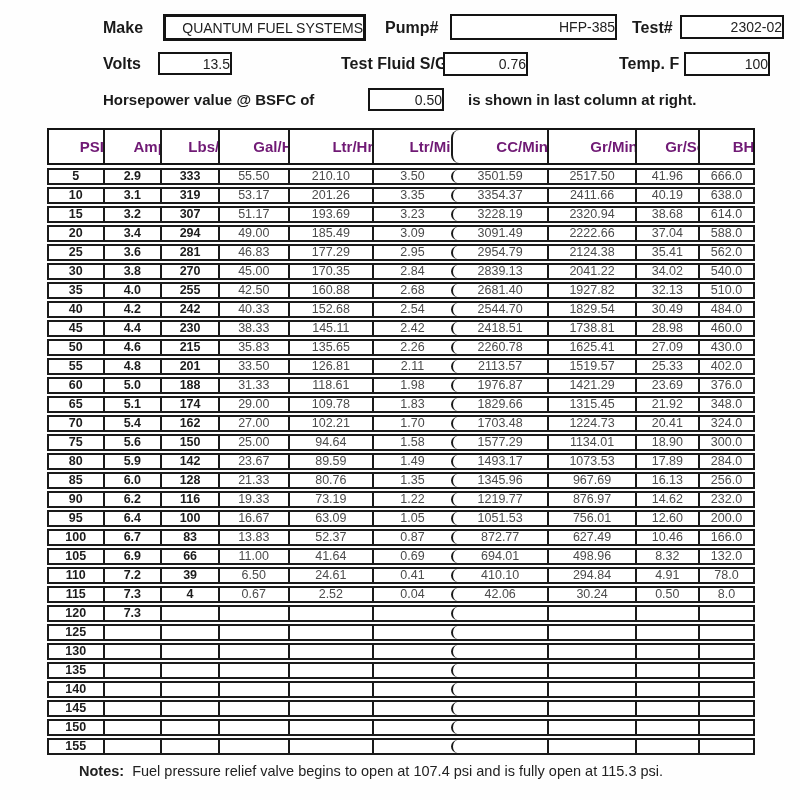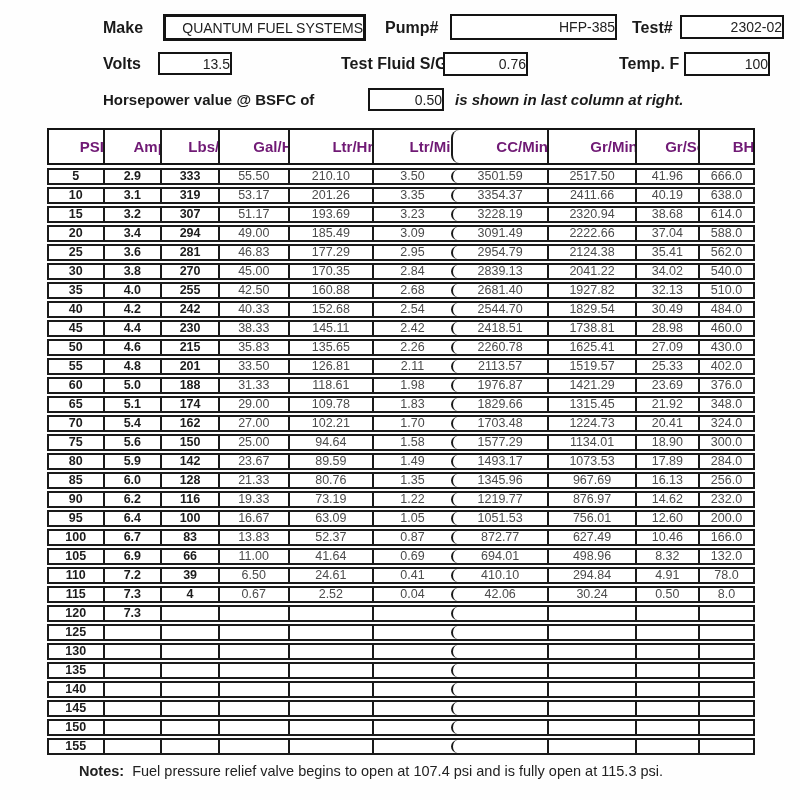--- a/index.html
+++ b/index.html
@@ -75,21 +75,21 @@
   </div>
   <div class="lbl" style="left:619px; top:55px;">Temp.  F</div>
   <div class="vbox" style="left:684px; top:52px; width:86px; height:24px;">
     <span>100</span>
   </div>
 
   <div class="plain" style="left:103px; top:91px;">Horsepower value @  BSFC of</div>
   <div class="vbox" style="left:368px; top:88px; width:76px; height:23px;">
     <span>0.50</span>
   </div>
-  <div class="plain" style="left:455px; top:91px;font-style:italic;">is shown in last column at right.</div>
+  <div class="plain" style="left:468px; top:91px;">is shown in last column at right.</div>
 
   <div class="ptable">
     <div class="hrow" id="thead">
         <div class="cell c0">PSIG</div>
         <div class="cell c1">Amps</div>
         <div class="cell c2">Lbs/Hr</div>
         <div class="cell c3">Gal/Hr</div>
         <div class="cell c4">Ltr/Hr</div>
         <div class="cell c5">Ltr/Min</div>
         <div class="cell c6">CC/Min</div>

